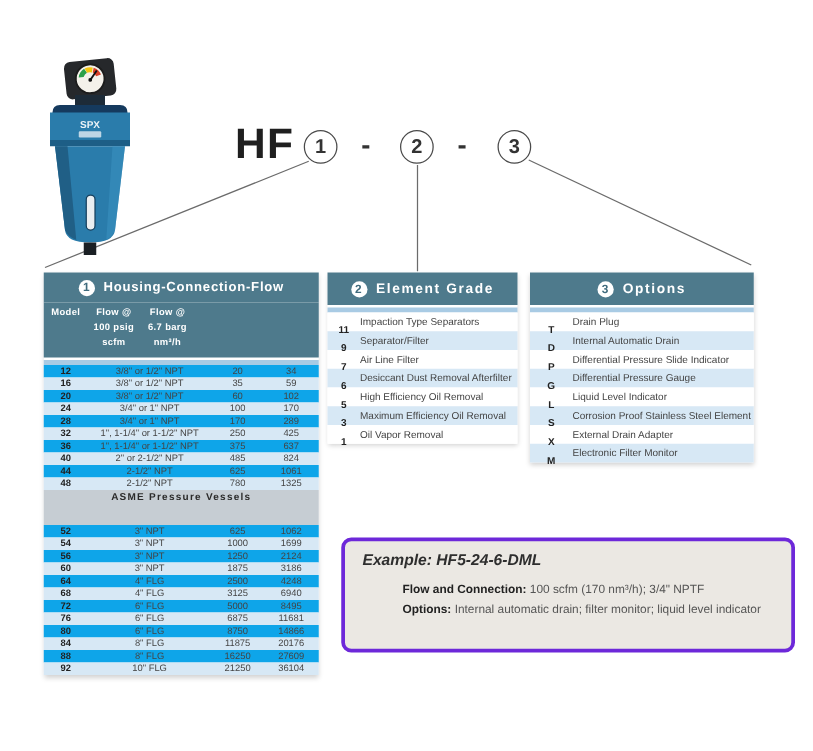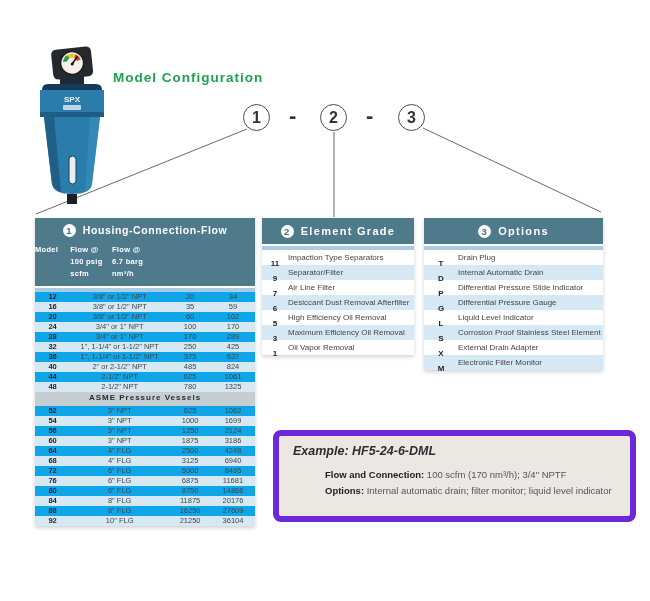--- a/index.html
+++ b/index.html
@@ -24,49 +24,49 @@
                 font-weight:bold;letter-spacing:1.3px;}
   .hdr-circle{width:13px;height:13px;border-radius:50%;background:#fff;color:#3f6b7d;
               display:inline-flex;align-items:center;justify-content:center;
               font-size:9.5px;font-weight:bold;margin-right:7px;flex:0 0 auto;}
   .stripe{height:4px;background:#a9cbe4;margin-top:2px;}
 
   
   #t1{left:35px;top:218px;width:220px;}
   #t1 .panel-header{height:24px;font-size:10.5px;letter-spacing:0.6px;}
   .t1-colheads{background:#4e7a8c;display:flex;padding:2px 0 6px 0;}
-  .t1-colheads .col{display:flex;flex-direction:column;}
+  .t1-colheads .col{display:flex;flex-direction:column;align-items:center;}
   .t1-colheads .l{font-size:7.5px;font-weight:bold;color:#fff;height:12px;line-height:12px;
                   letter-spacing:0.3px;}
   .cw0{width:16%;} .cw1{width:45%;} .cw2{width:19%;} .cw3{width:20%;}
   .t1-row{display:flex;height:10px;line-height:10px;font-size:7.5px;background:#0ea5e9;}
   .t1-row.alt{background:#d7e8f5;align-items:flex-end;}
   .t1-row span{text-align:center;white-space:nowrap;overflow:hidden;}
   .t1-row .t1c0{width:16%;font-weight:bold;color:#222;}
   .t1-row .t1c1{width:45%;color:#444;}
   .t1-row .t1c2{width:19%;color:#444;}
   .t1-row .t1c3{width:20%;color:#444;}
-  .asme-band{height:14px;line-height:12px;background:#c6cdd3;text-align:center;
+  .asme-band{height:28px;line-height:12px;background:#c6cdd3;text-align:center;
              font-size:8px;font-weight:bold;letter-spacing:1px;color:#2b2b2b;}
   .footnote{position:absolute;left:28px;top:527px;font-size:8px;font-style:italic;font-weight:bold;
             color:#4a4a4a;letter-spacing:0.4px;line-height:10px;}
 
   
   #t2{left:262px;top:218px;width:152px;}
   #t3{left:424px;top:218px;width:179px;}
   #t2 .panel-header,#t3 .panel-header{height:26px;font-size:11px;}
   .g-row{display:flex;align-items:center;height:15px;font-size:8px;background:#fff;}
   .g-row.alt{background:#d7e8f5;}
   .g-row .code{flex:0 0 26px;text-align:center;font-weight:bold;color:#222;margin-top:12px;}
   .g-row .label{flex:1;color:#444;white-space:nowrap;overflow:hidden;}
   #t3 .g-row .code{flex:0 0 34px;}
 
   
   .example-box{position:absolute;left:273px;top:430px;width:363px;height:92px;
-               background:#ebe8e3;border:6px solid #6d28d9;border-radius:8px;
+               background:#ebe8e3;border:3px solid #6d28d9;border-radius:8px;
                box-sizing:border-box;padding:8px 14px;}
   .example-title{font-size:12.5px;font-weight:bold;font-style:italic;color:#2e2e2e;
                  margin-bottom:9px;}
   .example-line{font-size:9.5px;color:#555;line-height:15.5px;white-space:nowrap;margin-left:32px;}
   .example-line b{color:#222;}
 
   
   .product{position:absolute;left:30px;top:44px;}
 </style>
 </head>
@@ -100,21 +100,21 @@
     </g>
     <g>
       <path d="M14 73 L70 73 L62 140 Q61 150 42 150 Q23 150 22 140 Z" fill="#2a7cab"></path>
       <path d="M14 73 L24 73 L31 148 Q24 145 22 140 Z" fill="#205f86"></path>
       <path d="M70 73 L60 73 L55 148 Q60 145 62 140 Z" fill="#3b91c0" opacity="0.6"></path>
       <rect x="39" y="112" width="7" height="28" rx="3.5" fill="#e9eef1" stroke="#17405e" stroke-width="1"></rect>
     </g>
     <rect x="37" y="150" width="10" height="10" fill="#1a1f24"></rect>
   </svg>
 
-  <div class="green-title">Model Configuration</div>
+  <div class="hf-label">HF</div>
   <div class="num-circle" style="left:243px;top:104px;">1</div>
   <div class="dash-sep" style="left:289px;top:103px;">-</div>
   <div class="num-circle" style="left:320px;top:104px;">2</div>
   <div class="dash-sep" style="left:366px;top:103px;">-</div>
   <div class="num-circle" style="left:398px;top:104px;">3</div>
 
   <div id="t1" class="panel">
     <div class="panel-header">
       <span class="hdr-circle">1</span>
       <span>Housing-Connection-Flow</span>

